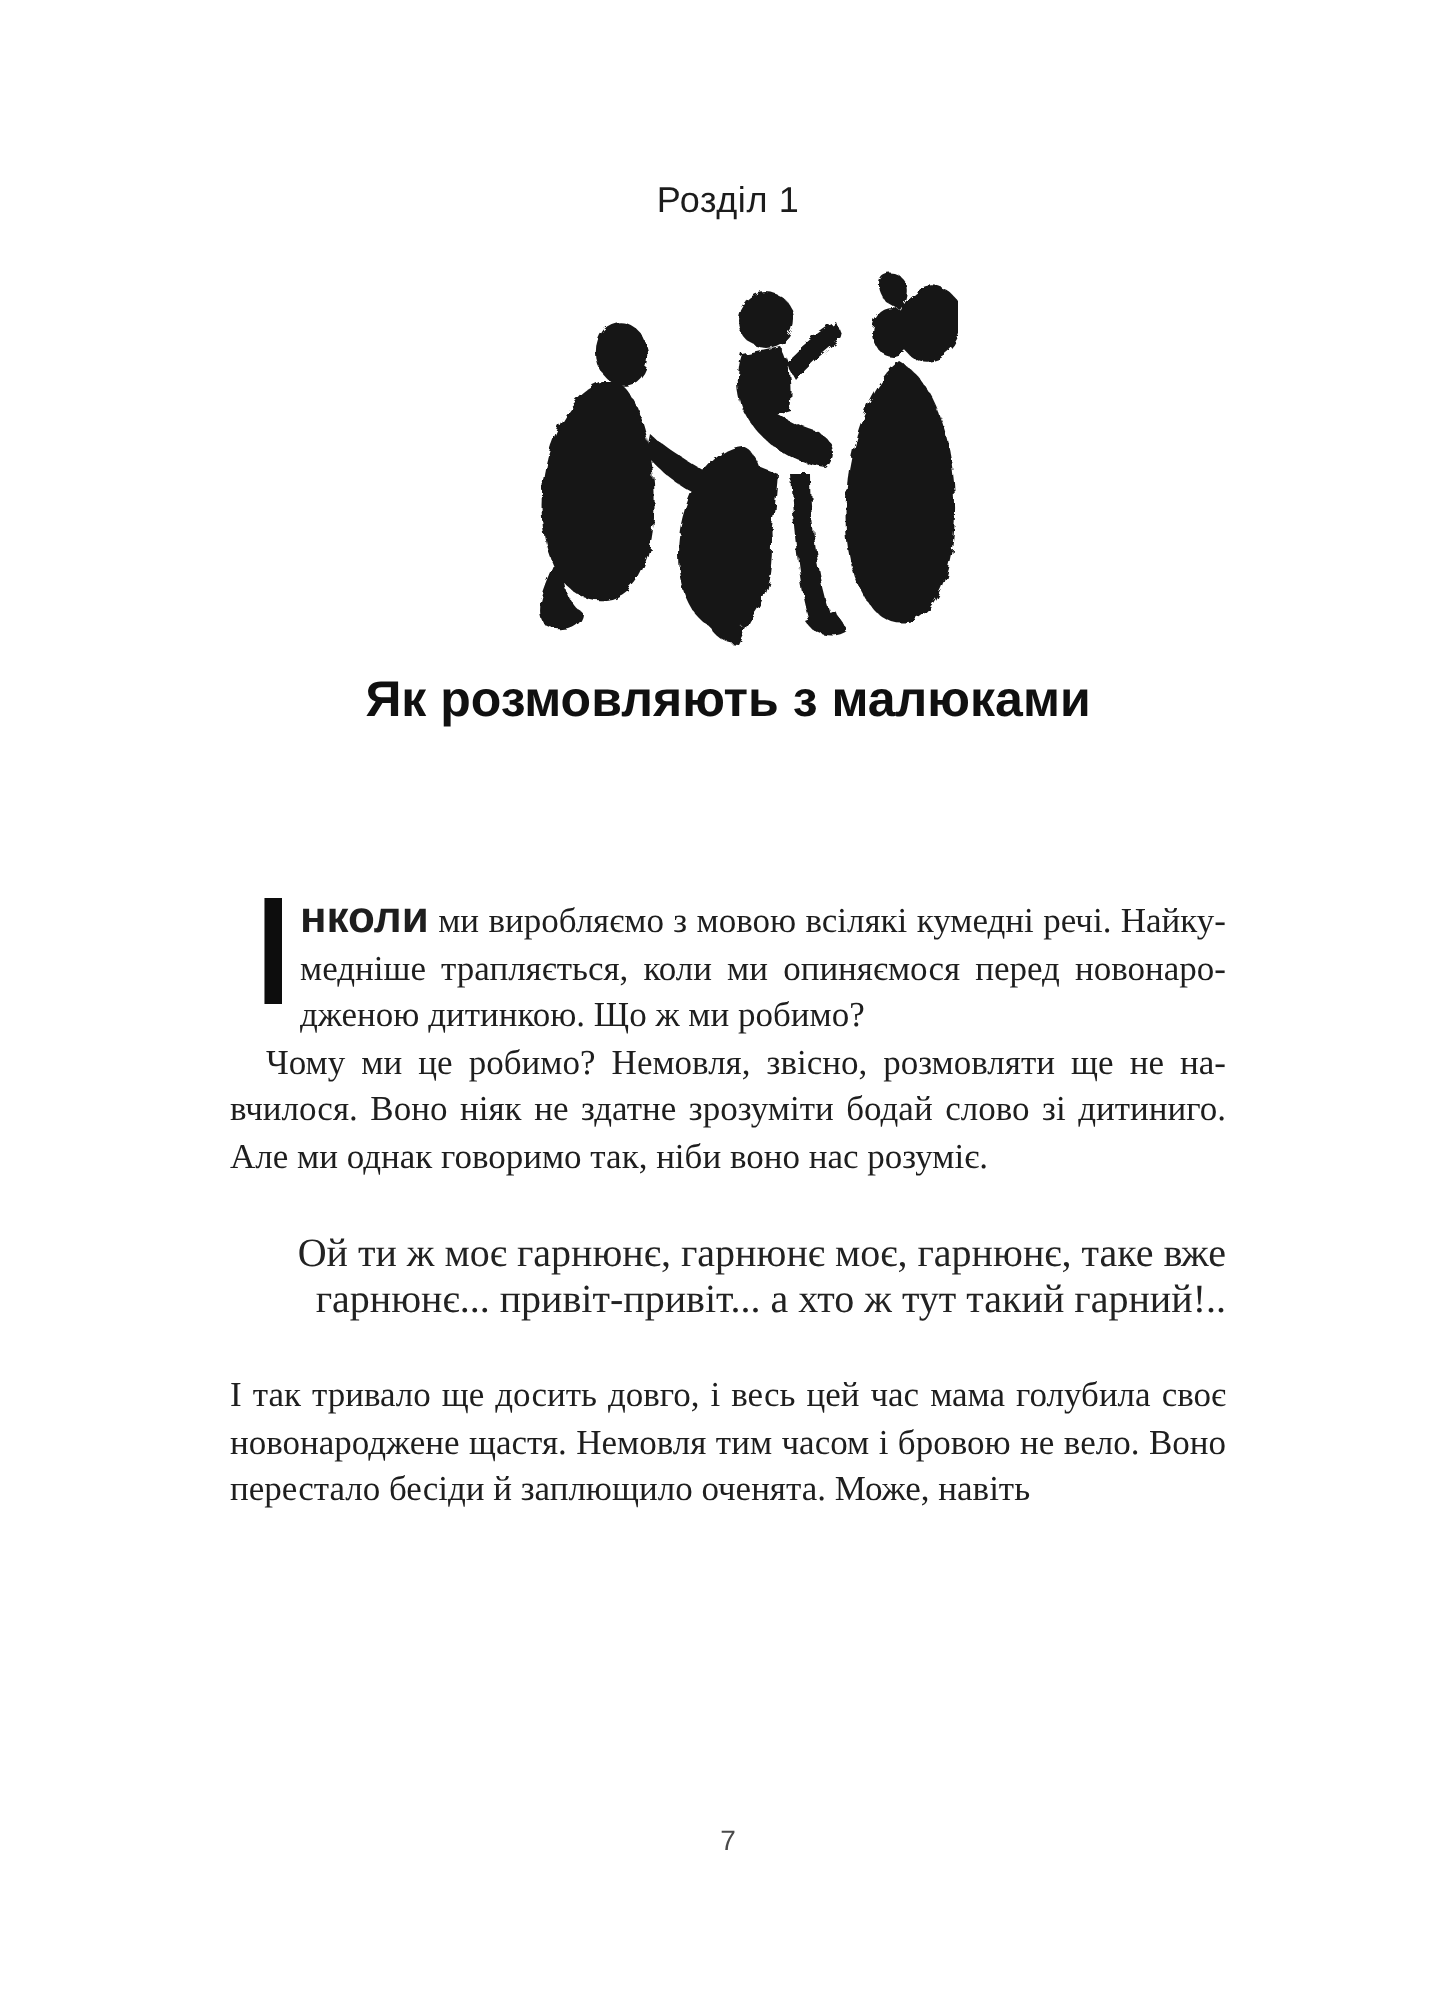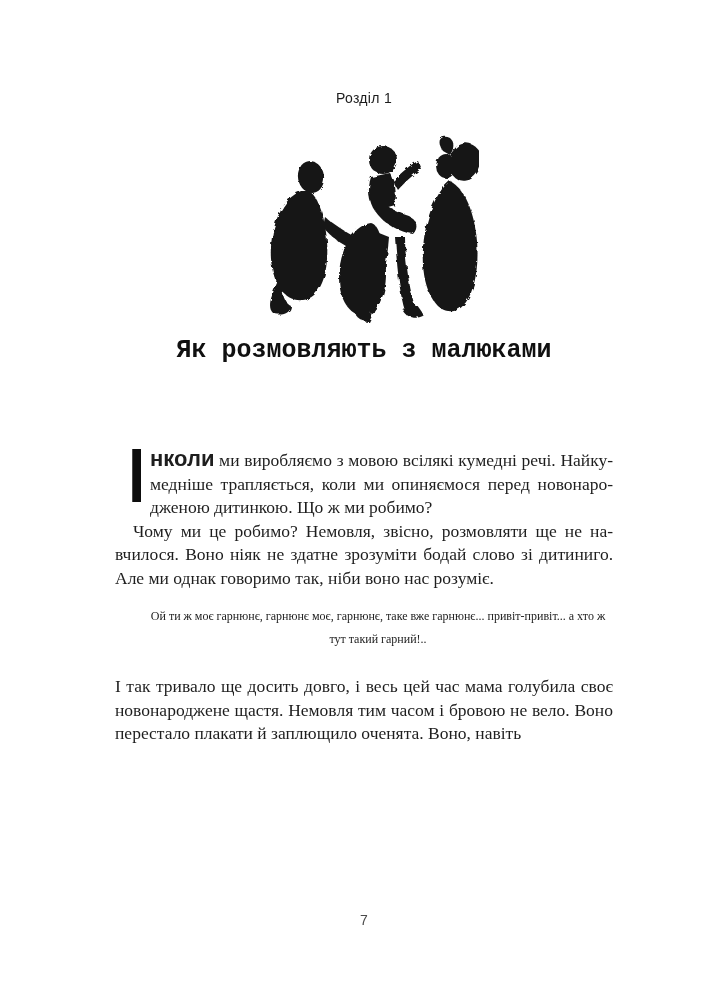--- a/index.html
+++ b/index.html
@@ -2,50 +2,50 @@
 <html><head>
 <meta charset="utf-8">
 <style>
   html,body { margin:0; padding:0; background:#ffffff; }
   .page {
     position:relative; width:728px; height:1000px; background:#ffffff;
     font-family:"Liberation Serif", serif; color:#1e1e1e; overflow:hidden;
   }
   .chapter-label {
     position:absolute; top:90px; left:0; width:728px; text-align:center;
-    font-family:"Liberation Sans", sans-serif; font-size:14px; color:#1c1c1c;
+    font-family:"Liberation Sans", sans-serif; font-size:18px; color:#1c1c1c;
     letter-spacing:0.3px;
   }
   .figure-wrap { position:absolute; top:135px; left:249px; width:230px; height:192px; }
   .figure-wrap svg { display:block; width:230px; height:192px; }
   .chapter-title {
     position:absolute; top:336px; left:0; width:728px; text-align:center;
-    font-family:Liberation Mono, monospace; font-weight:bold; font-size:25px;
+    font-family:Liberation Sans, sans-serif; font-weight:bold; font-size:25px;
     color:#101010;
   }
   .text-col {
     position:absolute; left:115px; top:447px; width:498px;
     font-size:17.5px; line-height:23.5px; text-align:justify;
     hyphens:manual; -webkit-hyphens:manual;
   }
   .text-col p { margin:0; padding:0; }
   .para-indent { text-indent:18px; }
   .drop-cap {
     float:left; width:16px; height:62px; margin:2px 9px 0 10px;
     overflow:hidden; position:relative;
   }
   .drop-cap .glyph {
     display:block; font-family:"Liberation Sans", sans-serif; font-weight:bold;
     font-size:80px; line-height:1; color:#0d0d0d;
     transform:scaleX(1.35) translateY(-14px); transform-origin:0 0;
   }
   .lead-word { font-family:Liberation Sans, sans-serif; font-weight:bold; font-size:22px; }
   .quote-block {
-    margin:15px 0 24px 28px; font-size:12px; line-height:23px;
-    text-align:center; color:#222222;
+    margin:26px 0 24px 28px; font-size:20px; line-height:23px;
+    text-align:right; color:#222222;
   }
   .page-num {
     position:absolute; top:912px; left:0; width:728px; text-align:center;
     font-family:"Liberation Sans", sans-serif; font-size:14px; color:#4a4a4a;
   }
 </style>
 </head>
 <body>
 
 <div class="page">
@@ -90,18 +90,18 @@
   <div class="chapter-title">Як розмовляють з малюками</div>
 
   <div class="text-col">
     <p>
       <span class="drop-cap">
           <span class="glyph">І</span>
         </span><span class="lead-word">нколи</span><span> ми виробляємо з мовою всілякі кумедні речі. Найку­медніше трапляється, коли ми опиняємося перед новонаро­дженою дитинкою. Що ж ми робимо?</span>
     </p>
     <p class="para-indent">Чому ми це робимо? Немовля, звісно, розмовляти ще не на­вчилося. Воно ніяк не здатне зрозуміти бодай слово зі дитини­го. Але ми однак говоримо так, ніби воно нас розуміє.</p>
     <div class="quote-block">Ой ти ж моє гарнюнє, гарнюнє моє, гарнюнє, таке вже гарнюнє... привіт-привіт... а хто ж тут такий гарний!..</div>
-    <p>І так тривало ще досить довго, і весь цей час мама голубила своє новонароджене щастя. Немовля тим часом і бровою не ве­ло. Воно перестало плакати й заплющило оченята. Воно, навіть</p>
+    <p>І так тривало ще досить довго, і весь цей час мама голубила своє новонароджене щастя. Немовля тим часом і бровою не ве­ло. Воно перестало бесіди й заплющило оченята. Може, навіть</p>
   </div>
 
   <div class="page-num">7</div>
 
 </div>
 
 </body></html>

